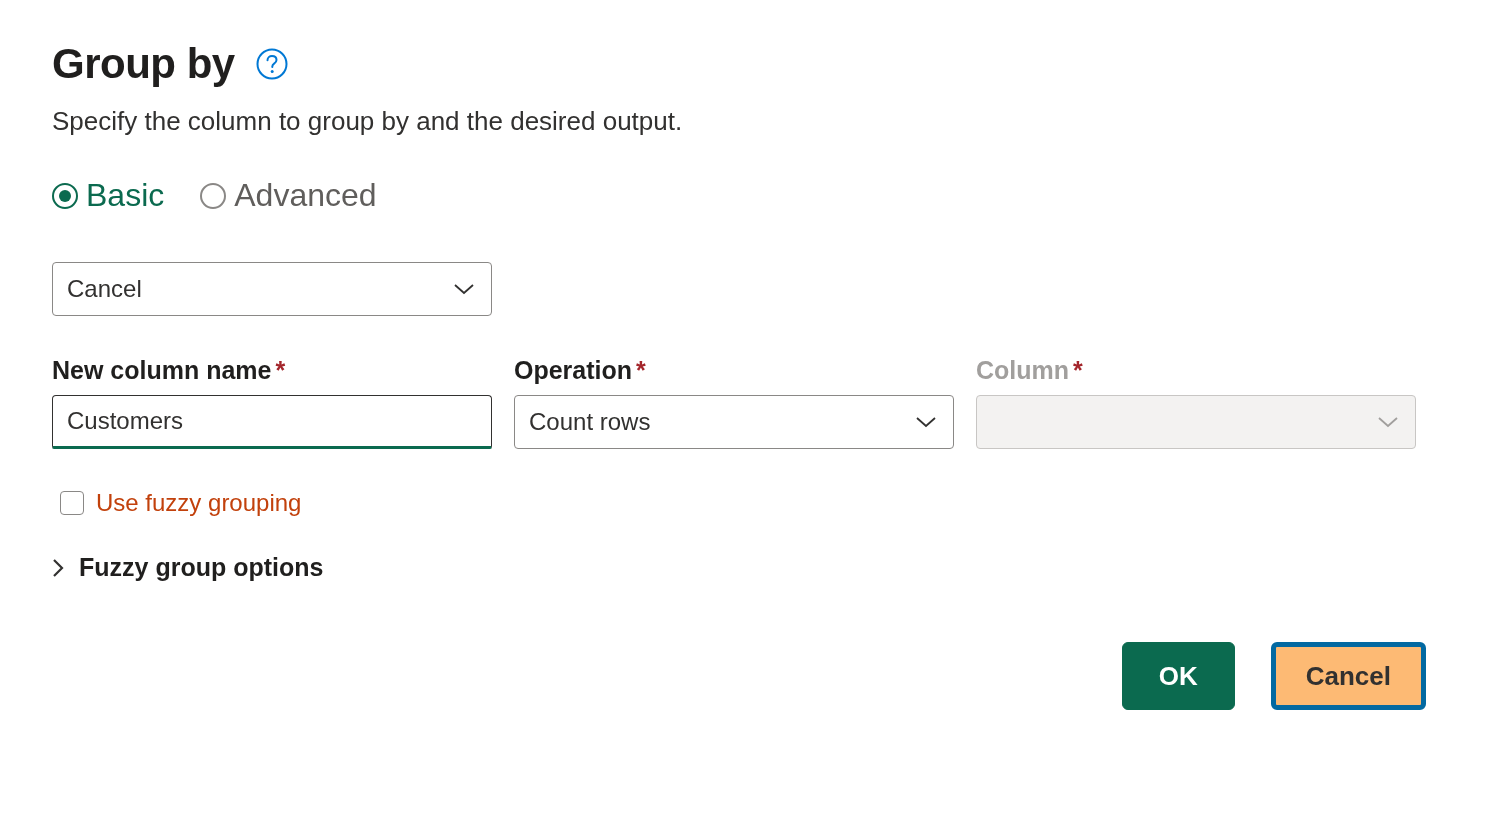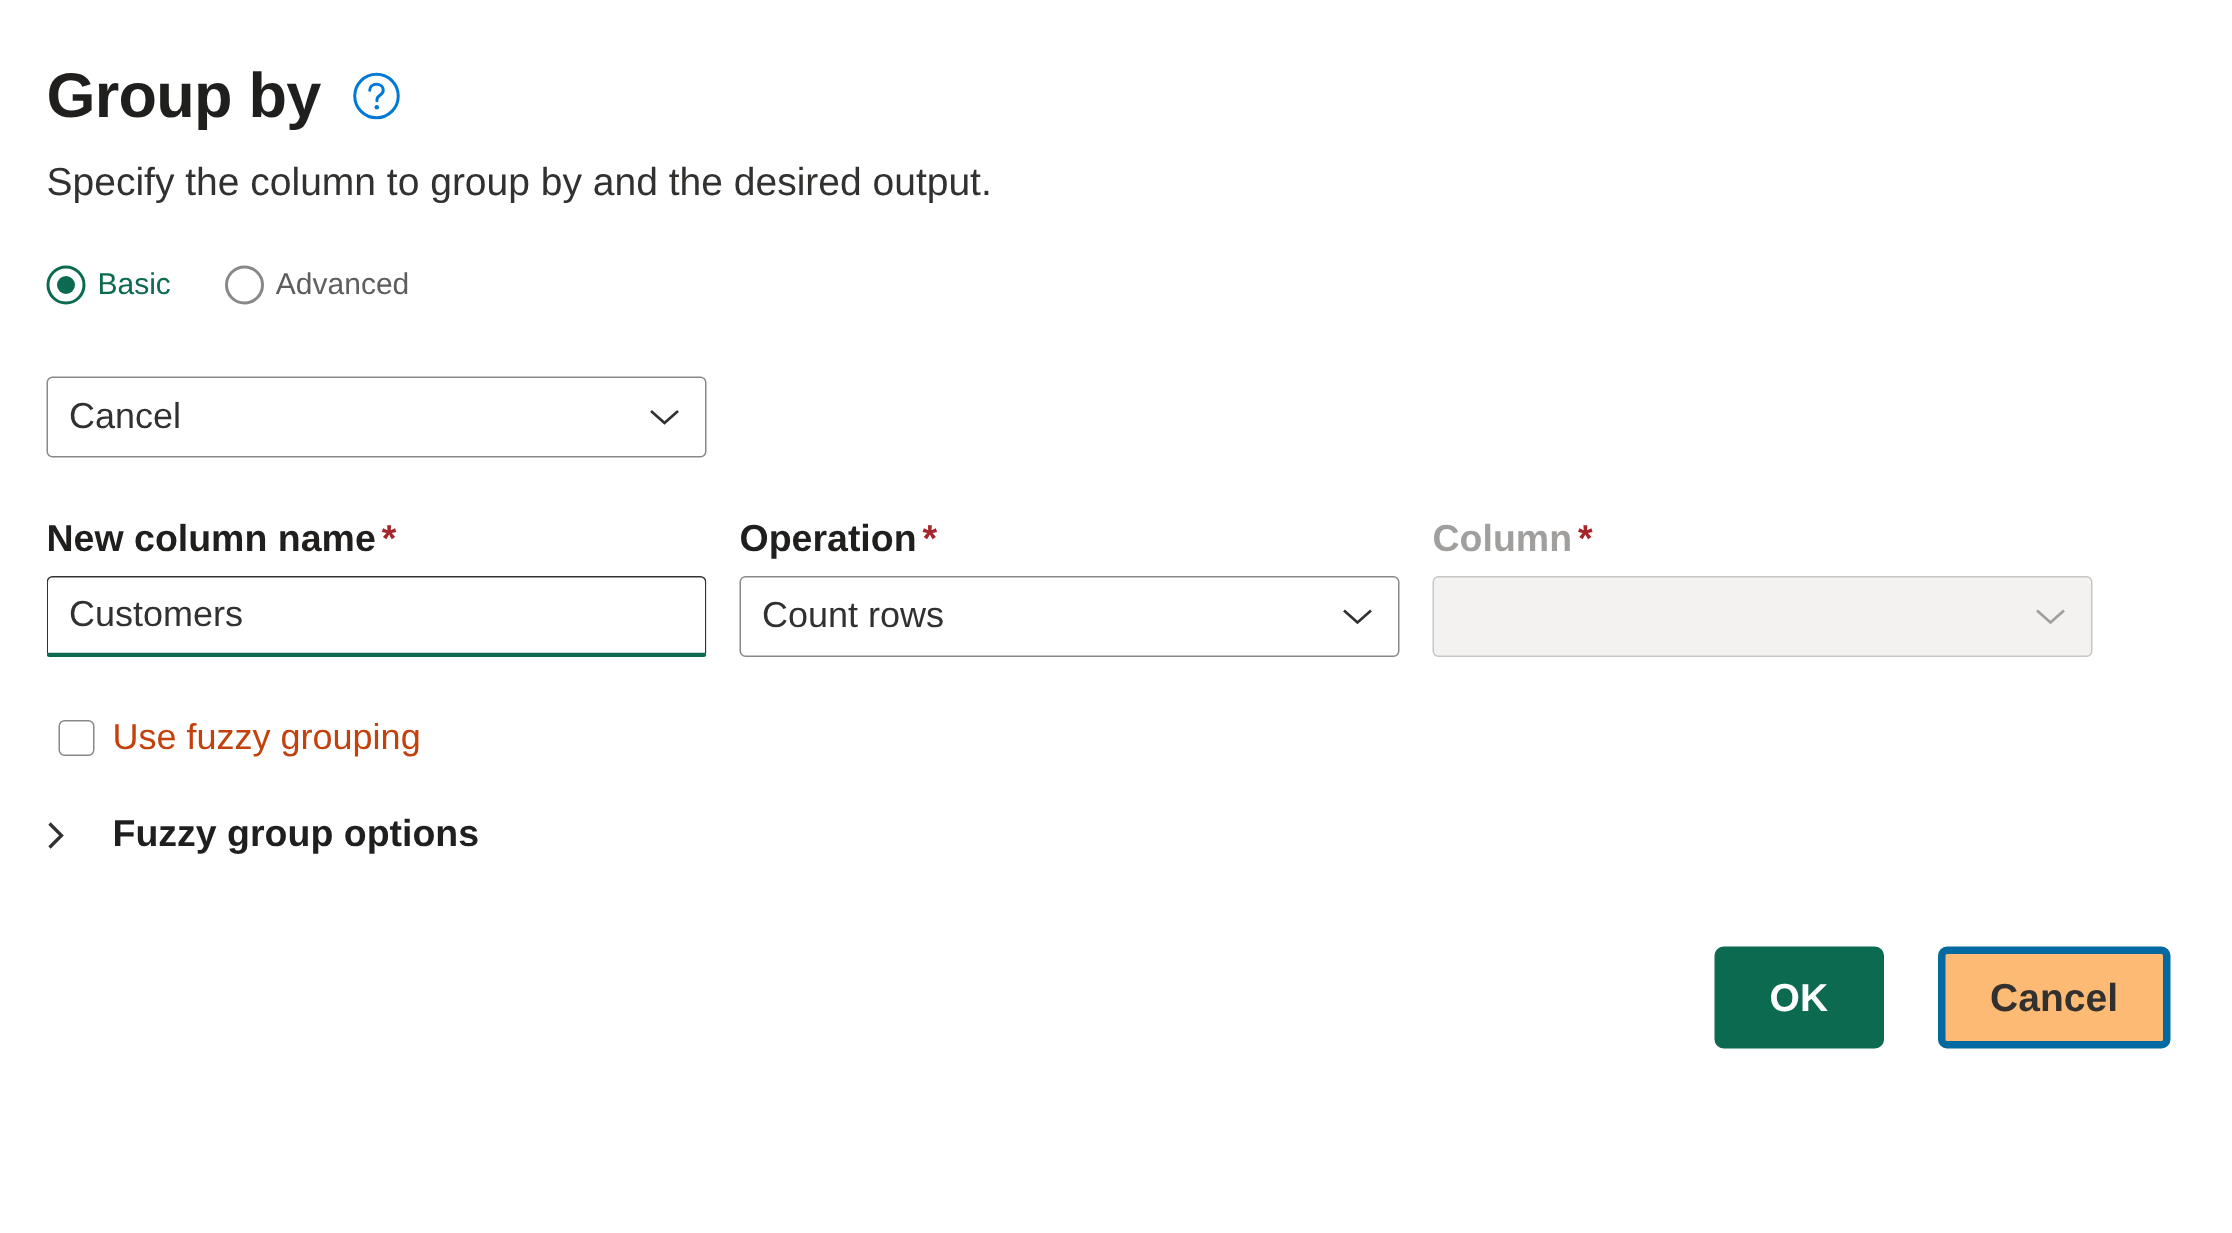--- a/index.html
+++ b/index.html
@@ -4,21 +4,21 @@
 <style>
   * { box-sizing: border-box; }
   html, body {
     margin: 0; padding: 0;
     width: 1488px; height: 822px;
     font-family: "Segoe UI", Arial, sans-serif;
     background: #ffffff;
     color: #323130;
   }
   .dialog {
-    padding: 40px 31px;
+    padding: 40px 52px;
   }
   .title-row {
     display: flex;
     align-items: center;
     gap: 20px;
     margin-bottom: 18px;
   }
   .title {
     font-size: 42px;
     font-weight: 700;
@@ -34,21 +34,21 @@
   .mode-row {
     display: flex;
     align-items: center;
     gap: 36px;
     margin-bottom: 48px;
   }
   .radio {
     display: flex;
     align-items: center;
     gap: 8px;
-    font-size: 20px;
+    font-size: 32px;
     cursor: pointer;
     user-select: none;
   }
   .radio.selected { color: #0b6a4f; }
   .radio.unselected { color: #605e5c; }
   .radio-circle {
     width: 26px; height: 26px;
     border-radius: 50%;
     display: flex; align-items: center; justify-content: center;
     flex: none;
@@ -129,21 +129,21 @@
     user-select: none;
   }
   .checkbox-box {
     width: 24px; height: 24px;
     border: 1.5px solid #8a8886;
     border-radius: 4px;
     flex: none;
   }
 
   .expander {
-    display: flex; align-items: center; gap: 32px;
+    display: flex; align-items: center; gap: 15px;
     font-size: 25px;
     font-weight: 700;
     color: #201f1e;
     cursor: pointer;
     user-select: none;
     margin-bottom: 60px;
   }
   .chevron-right-icon svg { display: block; }
 
   .footer {

